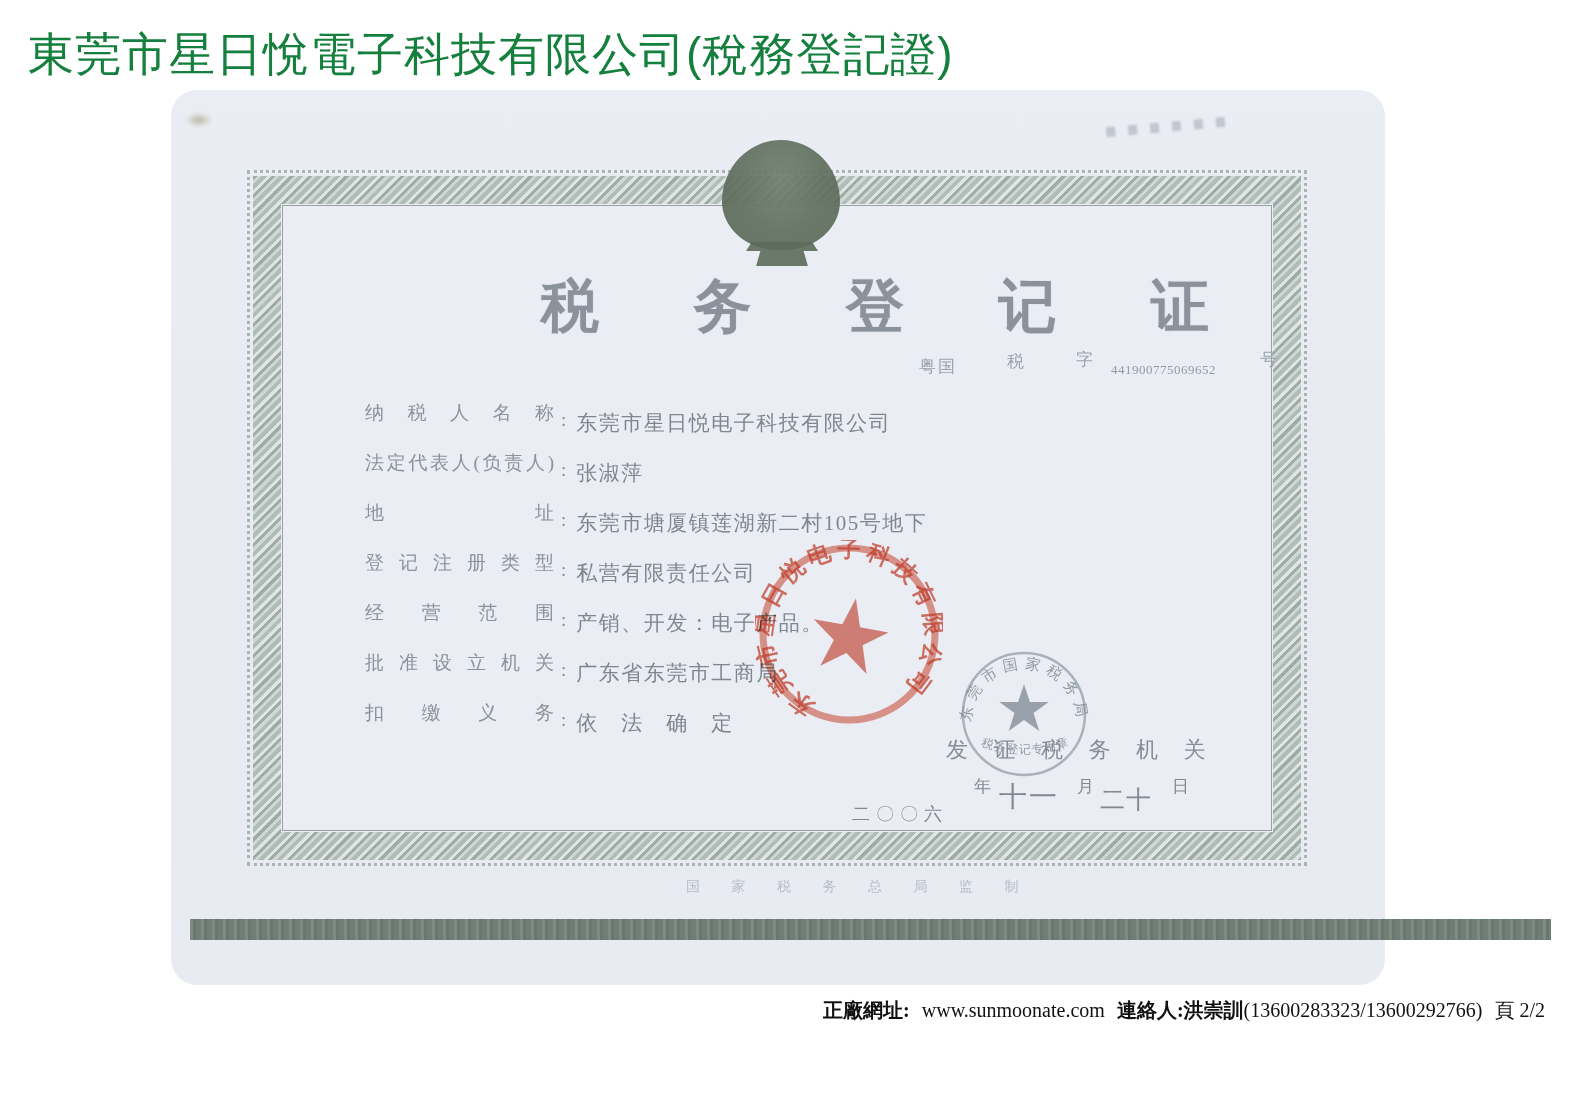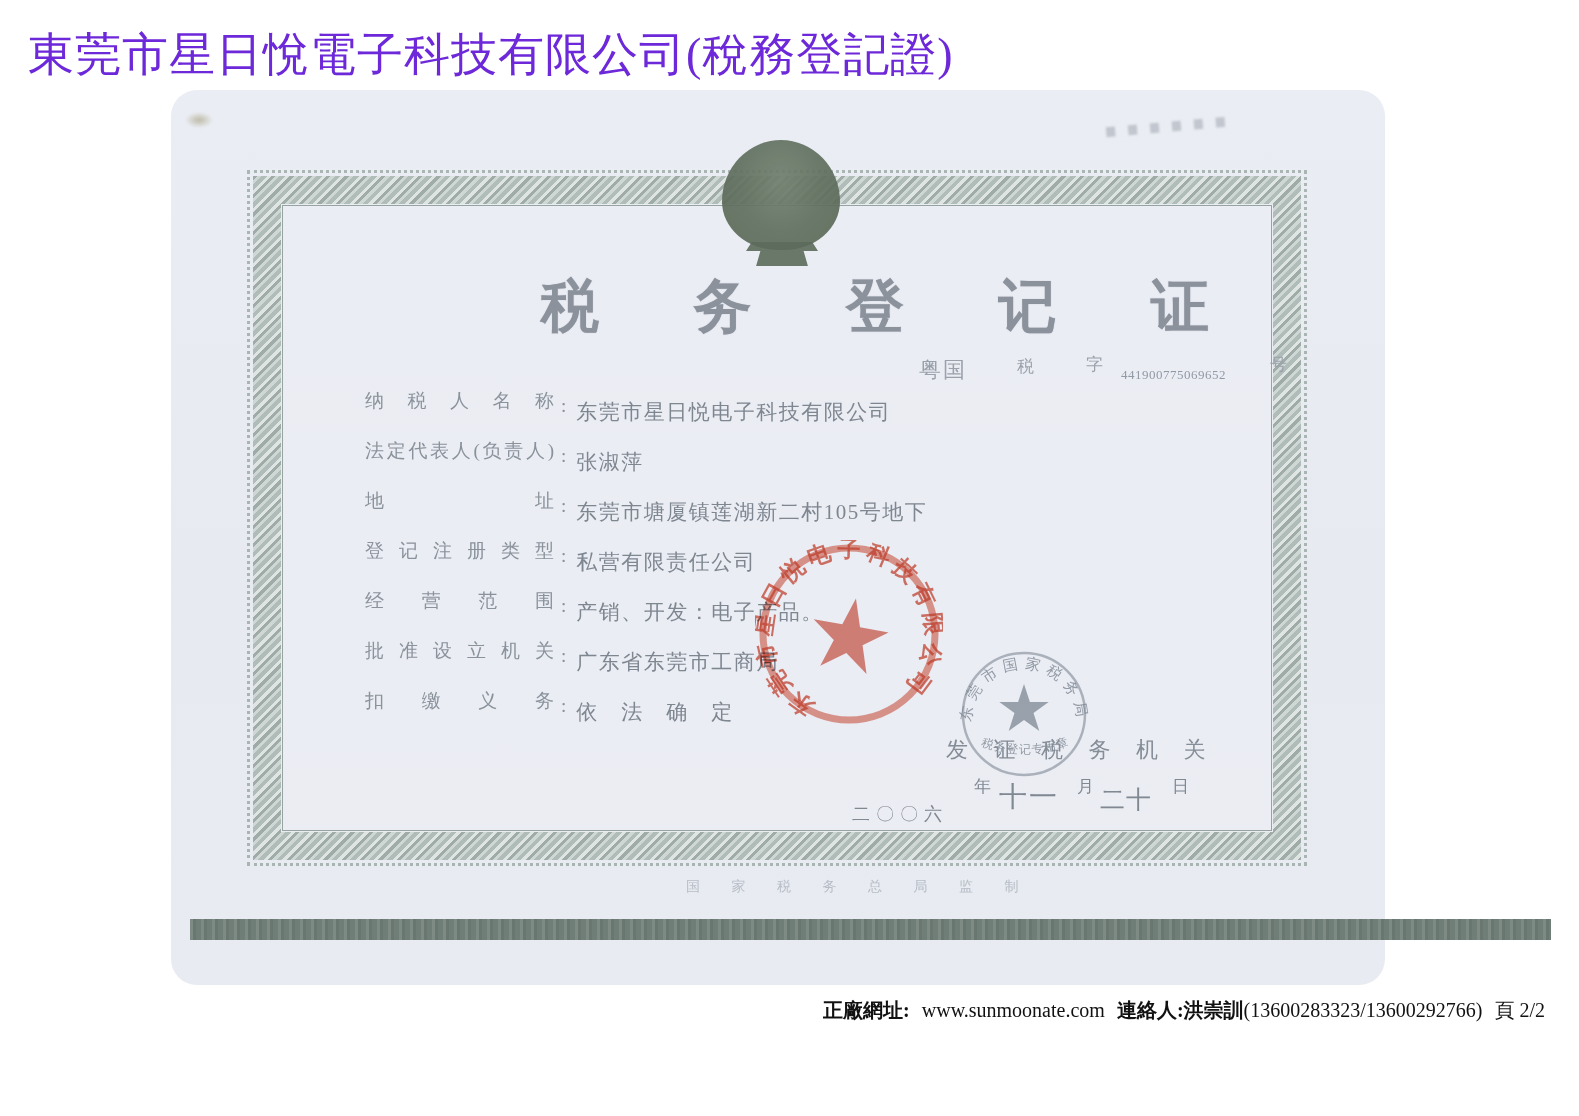--- a/index.html
+++ b/index.html
@@ -2,22 +2,22 @@
 <html><head>
 <meta charset="utf-8">
 <style>
   * { margin:0; padding:0; box-sizing:border-box; }
   body { background:#ffffff; font-family:"Liberation Serif", serif; }
   .canvas { position:relative; width:1579px; height:1116px; background:#ffffff; overflow:hidden; }
 
   
   .page-title {
     position:absolute; left:28px; top:24px;
-    font-size:46px; color:#6d28d9; letter-spacing:1px;
-    font-family:Liberation Serif, serif; white-space:nowrap;
+    font-size:46px; color:#15803d; letter-spacing:1px;
+    font-family:Liberation Sans, sans-serif; white-space:nowrap;
   }
 
   
   .scan {
     position:absolute; left:171px; top:90px; width:1214px; height:895px;
     background:linear-gradient(180deg,#eaedf3 0%, #e7eaf1 55%, #e8ebf1 100%);
     border-radius:26px;
   }
   .stain {
     position:absolute; left:14px; top:22px; width:28px; height:16px;
@@ -63,29 +63,29 @@
 
   .cert-title {
     position:absolute; left:370px; top:178px; white-space:nowrap;
     font-size:58px; font-weight:bold; letter-spacing:40px; color:#8b929c;
     text-shadow:0 0 1px rgba(139,146,156,0.6);
   }
 
   
   .serial { position:absolute; left:748px; top:258px; color:#9aa1ab; white-space:nowrap; }
   .serial span { display:inline-block; }
-  .s-region { font-size:22px; position:relative; top:7px; letter-spacing:2px; }
+  .s-region { font-size:17px; position:relative; top:7px; letter-spacing:2px; }
   .s-tax    { font-size:17px; margin-left:46px; position:relative; top:2px; }
   .s-zi     { font-size:17px; margin-left:48px; }
   .s-num    { font-size:13px; margin-left:14px; position:relative; top:9px; letter-spacing:0.5px; color:#9099a4; }
   .s-hao    { font-size:17px; margin-left:40px; }
 
   
   .fields { position:absolute; left:194px; top:286px; width:760px; }
-  .frow { display:flex; align-items:center; height:50px; white-space:nowrap; }
+  .frow { display:flex; align-items:flex-end; height:50px; white-space:nowrap; }
   .flabel {
     display:inline-block; width:190px; flex:0 0 190px;
     font-size:19px; color:#8a929b; letter-spacing:1px;
     text-align:justify; text-align-last:justify;
   }
   .fcolon { font-size:19px; color:#8a929b; margin:0 10px 0 6px; position:relative; top:5px; }
   .fvalue { font-size:21px; color:#7e8690; position:relative; top:11px; letter-spacing:1.5px; }
 
   
   .seal-red { position:absolute; left:584px; top:450px; mix-blend-mode:multiply; }

